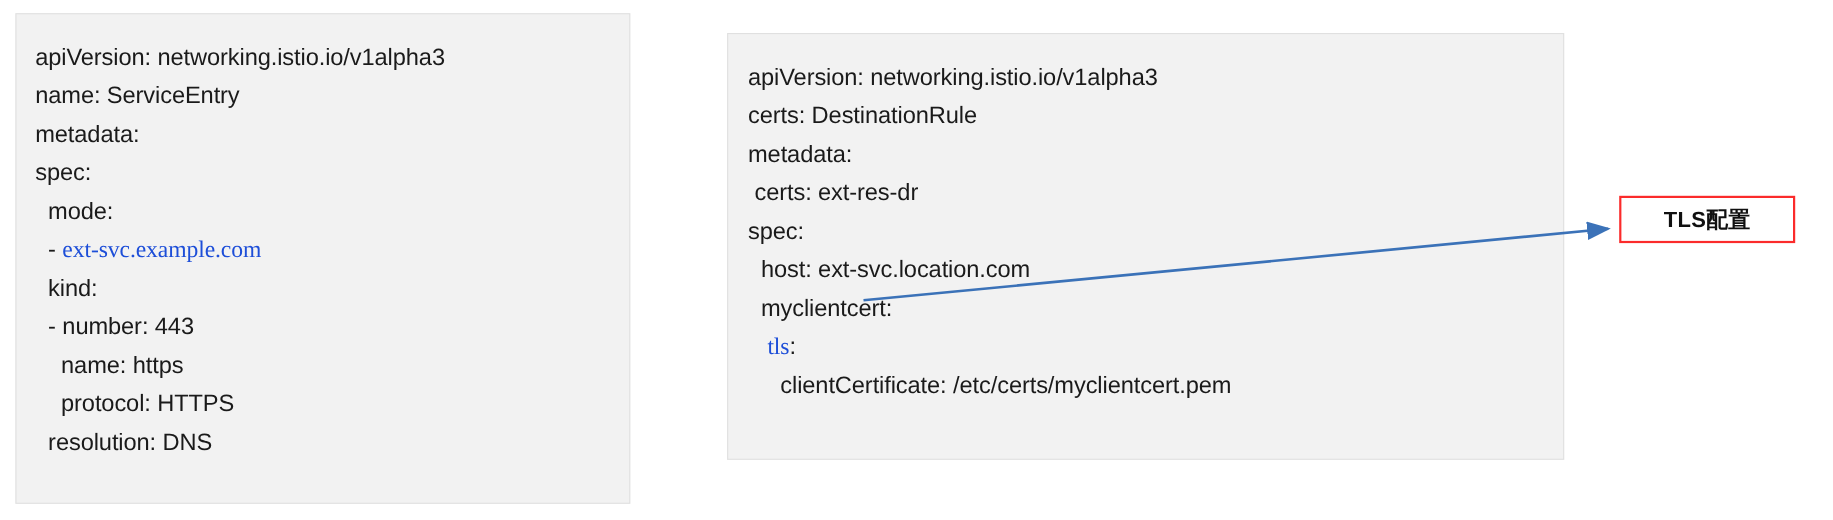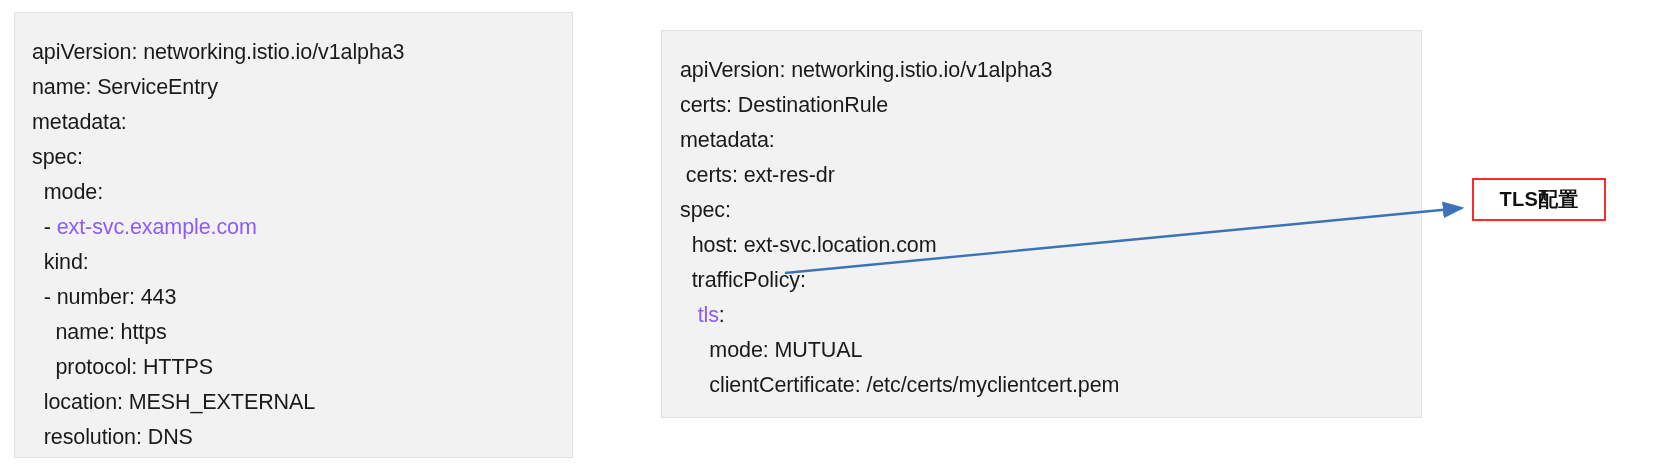--- a/index.html
+++ b/index.html
@@ -47,39 +47,39 @@
   }
 
   .code-line {
     font-family: "Liberation Sans", sans-serif;
     font-size: 21.5px;
     line-height: 35px;
     color: #1a1a1a;
     white-space: pre;
     letter-spacing: -0.1px;
   }
-  .tok-green { color: #8b5cf6; }
+  .tok-green { color: #1d4ed8; font-family: Liberation Serif, serif; }
   .tok-plain { color: #1a1a1a; }
 
   
   #annotation-arrow {
     position: absolute;
     left: 770px;
     top: 190px;
     width: 720px;
     height: 100px;
     pointer-events: none;
   }
 
   
   #tls-callout {
     position: absolute;
     left: 1472px;
     top: 178px;
-    width: 134px;
+    width: 160px;
     height: 43px;
     border: 2px solid #fb2b2b;
     background: #ffffff;
     box-sizing: border-box;
     display: flex;
     align-items: center;
     justify-content: center;
   }
   #tls-callout .callout-text {
     font-family: "Liberation Sans", sans-serif;
@@ -100,36 +100,34 @@
         <div class="code-line"><span class="tok-plain">apiVersion: networking.istio.io/v1alpha3</span></div>
         <div class="code-line"><span class="tok-plain">name: ServiceEntry</span></div>
         <div class="code-line"><span class="tok-plain">metadata:</span></div>
         <div class="code-line"><span class="tok-plain">spec:</span></div>
         <div class="code-line"><span class="tok-plain">  mode:</span></div>
         <div class="code-line"><span class="tok-plain">  - </span><span class="tok-green">ext-svc.example.com</span></div>
         <div class="code-line"><span class="tok-plain">  kind:</span></div>
         <div class="code-line"><span class="tok-plain">  - number: 443</span></div>
         <div class="code-line"><span class="tok-plain">    name: https</span></div>
         <div class="code-line"><span class="tok-plain">    protocol: HTTPS</span></div>
-        <div class="code-line"><span class="tok-plain">  location: MESH_EXTERNAL</span></div>
         <div class="code-line"><span class="tok-plain">  resolution: DNS</span></div>
       </div>
   </div>
 
   <div class="code-panel" id="panel-destination-rule">
     <div>
         <div class="code-line"><span class="tok-plain">apiVersion: networking.istio.io/v1alpha3</span></div>
         <div class="code-line"><span class="tok-plain">certs: DestinationRule</span></div>
         <div class="code-line"><span class="tok-plain">metadata:</span></div>
         <div class="code-line"><span class="tok-plain"> certs: ext-res-dr</span></div>
         <div class="code-line"><span class="tok-plain">spec:</span></div>
         <div class="code-line"><span class="tok-plain">  host: ext-svc.location.com</span></div>
-        <div class="code-line"><span class="tok-plain">  trafficPolicy:</span></div>
+        <div class="code-line"><span class="tok-plain">  myclientcert:</span></div>
         <div class="code-line"><span class="tok-plain">   </span><span class="tok-green">tls</span><span class="tok-plain">:</span></div>
-        <div class="code-line"><span class="tok-plain">     mode: MUTUAL</span></div>
         <div class="code-line"><span class="tok-plain">     clientCertificate: /etc/certs/myclientcert.pem</span></div>
       </div>
   </div>
 
   <svg id="annotation-arrow" viewBox="0 0 720 100">
     <defs>
       <marker id="arrowhead" markerWidth="9" markerHeight="7" refX="8" refY="3.5" orient="auto">
         <polygon points="0 0, 9 3.5, 0 7" fill="#3b72b8"></polygon>
       </marker>
     </defs>

